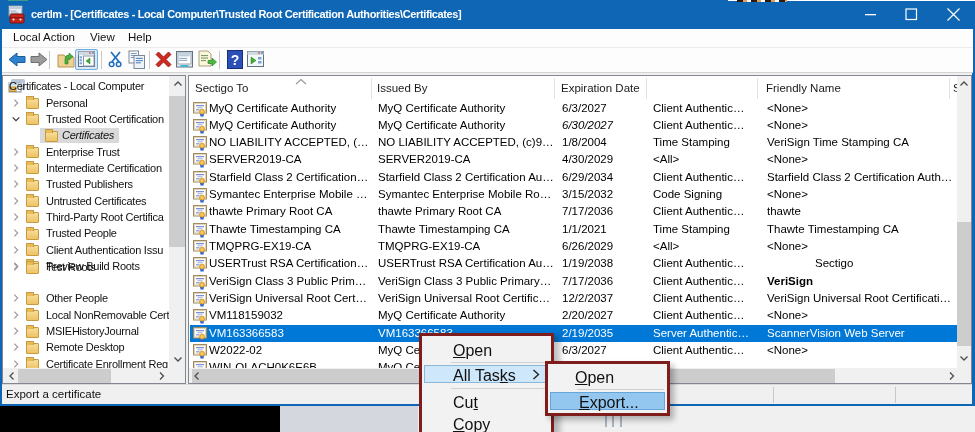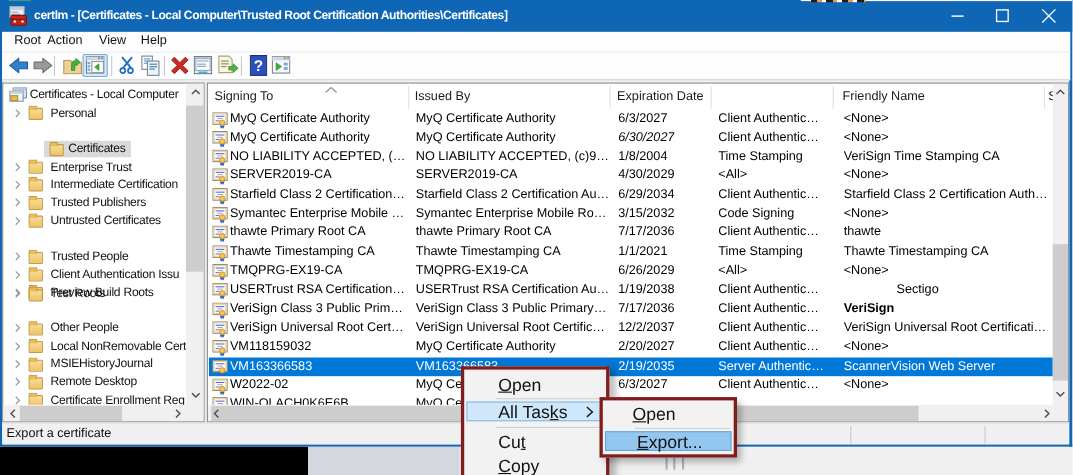--- a/index.html
+++ b/index.html
@@ -78,21 +78,21 @@
     </svg></div>
 <div class="abs capbtn" style="left:939px;"><svg width="46" height="29">
       <path d="M8.5 8.5 L20.5 20.5 M20.5 8.5 L8.5 20.5" stroke="#fff" stroke-width="1.2"></path>
     </svg></div>
 
 <div class="abs" style="left:728px;top:0;width:247px;height:1px;background:#fff;"></div>
 <div class="abs" style="left:737px;top:0;width:50px;height:2px;background:repeating-linear-gradient(90deg,#2b1a10 0 6px,#e0a05c 6px 10px,#fff 10px 14px);"></div>
 <div class="abs" style="left:8px;top:0;width:20px;height:1px;background:#3a9a8a;"></div>
 
 <div class="abs" id="menubar">
-  <span class="menuitem" style="left:11px;">Root</span>
+  <span class="menuitem" style="left:11px;">Local</span>
   <span class="menuitem" style="left:41px;">Action</span>
   <span class="menuitem" style="left:88px;">View</span>
   <span class="menuitem" style="left:126px;">Help</span>
 </div>
 
 <div class="abs" id="toolbar">
   <svg class="abs" style="left:6px;top:4px" width="40" height="15" viewBox="0 0 40 15">
     <path d="M9 1 L9 4.5 L17 4.5 L17 10.5 L9 10.5 L9 14 L1 7.5 Z" fill="#2e81cd" stroke="#1b5c9e"></path>
     <path d="M31 1 L31 4.5 L23 4.5 L23 10.5 L31 10.5 L31 14 L39 7.5 Z" fill="#9b9b9b" stroke="#6e6e6e"></path>
   </svg>
@@ -167,33 +167,40 @@
 
 <div class="abs" id="tree">
     <div class="trow" style="top:3.2px;">
       <svg style="position:absolute;left:4px;top:0px" width="18" height="16" viewBox="0 0 18 16">
         <rect x="5" y="1" width="12" height="9" fill="#dfe8f2" stroke="#7d92a8"></rect>
         <rect x="5" y="1" width="12" height="2.4" fill="#b8c8d8"></rect>
         <rect x="2" y="4" width="12" height="9" fill="#f2f6fa" stroke="#7d92a8"></rect>
         <rect x="2" y="4" width="12" height="2.4" fill="#c8d6e4"></rect>
         <rect x="3" y="8" width="6" height="4.5" fill="#eebc4e" stroke="#b8893a"></rect>
       </svg>
-      <span class="lbl" style="left:24px;">Certificates - Local Computer</span>
+      <span class="lbl" style="left:6px;">Certificates - Local Computer</span>
     </div>
     <div class="trow" style="top:19.529999999999998px;">
       <svg class="chev" style="left:8px;top:2px" width="12" height="12" viewBox="0 0 12 12">
         <path d="M4 2 L8 6 L4 10" fill="none" stroke="#9a9a9a" stroke-width="1.4"></path>
       </svg>
       <div class="folder" style="left:23px;top:2.5px;"></div>
       <span class="lbl" style="left:43px;">Personal</span>
+    </div>
+    <div class="trow" style="top:35.86px;">
+      <svg class="chev" style="left:8px;top:2px" width="12" height="12" viewBox="0 0 12 12">
+        <path d="M2 4 L6 8 L10 4" fill="none" stroke="#333" stroke-width="1.4"></path>
+      </svg>
+      <div class="folder" style="left:23px;top:2.5px;"></div>
+      <span class="lbl" style="left:43px;">Trusted Root Certification</span>
     </div>
     <div class="trow" style="top:52.19px;">
       <div style="position:absolute;left:37px;top:0;width:79px;height:14.5px;background:#d9d9d9;"></div>
       <div class="folder" style="left:42px;top:2.5px;"></div>
-      <span class="lbl" style="left:59px;">Certificates</span>
+      <span class="lbl" style="left:59px;font-style:italic;">Certificates</span>
     </div>
     <div class="trow" style="top:68.52px;">
       <svg class="chev" style="left:8px;top:2px" width="12" height="12" viewBox="0 0 12 12">
         <path d="M4 2 L8 6 L4 10" fill="none" stroke="#9a9a9a" stroke-width="1.4"></path>
       </svg>
       <div class="folder" style="left:23px;top:2.5px;"></div>
       <span class="lbl" style="left:43px;">Enterprise Trust</span>
     </div>
     <div class="trow" style="top:84.85px;">
       <svg class="chev" style="left:8px;top:2px" width="12" height="12" viewBox="0 0 12 12">
@@ -208,20 +215,27 @@
       </svg>
       <div class="folder" style="left:23px;top:2.5px;"></div>
       <span class="lbl" style="left:43px;">Trusted Publishers</span>
     </div>
     <div class="trow" style="top:117.50999999999999px;">
       <svg class="chev" style="left:8px;top:2px" width="12" height="12" viewBox="0 0 12 12">
         <path d="M4 2 L8 6 L4 10" fill="none" stroke="#9a9a9a" stroke-width="1.4"></path>
       </svg>
       <div class="folder" style="left:23px;top:2.5px;"></div>
       <span class="lbl" style="left:43px;">Untrusted Certificates</span>
+    </div>
+    <div class="trow" style="top:133.83999999999997px;">
+      <svg class="chev" style="left:8px;top:2px" width="12" height="12" viewBox="0 0 12 12">
+        <path d="M4 2 L8 6 L4 10" fill="none" stroke="#9a9a9a" stroke-width="1.4"></path>
+      </svg>
+      <div class="folder" style="left:23px;top:2.5px;"></div>
+      <span class="lbl" style="left:43px;">Third-Party Root Certifica</span>
     </div>
     <div class="trow" style="top:150.16999999999996px;">
       <svg class="chev" style="left:8px;top:2px" width="12" height="12" viewBox="0 0 12 12">
         <path d="M4 2 L8 6 L4 10" fill="none" stroke="#9a9a9a" stroke-width="1.4"></path>
       </svg>
       <div class="folder" style="left:23px;top:2.5px;"></div>
       <span class="lbl" style="left:43px;">Trusted People</span>
     </div>
     <div class="trow" style="top:166.49999999999997px;">
       <svg class="chev" style="left:8px;top:2px" width="12" height="12" viewBox="0 0 12 12">
@@ -292,21 +306,21 @@
     <svg class="abs" style="left:4px;top:294px" width="12" height="10" viewBox="0 0 12 10">
       <path d="M6.5 2.5 L3 6 L6.5 9.5" fill="none" stroke="#4d4d4d" stroke-width="1.3"></path>
     </svg>
     <svg class="abs" style="left:152px;top:294px" width="12" height="10" viewBox="0 0 12 10">
       <path d="M5 2.5 L8.5 6 L5 9.5" fill="none" stroke="#4d4d4d" stroke-width="1.3"></path>
     </svg>
     <div class="abs sb" style="left:166px;top:292px;width:17px;height:15px;"></div>
   </div>
 
 <div class="abs" id="list">
-    <span class="hdr" style="left:6px;top:6px;">Signing To</span>
+    <span class="hdr" style="left:6px;top:6px;">Sectigo To</span>
     <svg class="abs" style="left:106px;top:3px" width="12" height="6" viewBox="0 0 12 6">
       <path d="M1 5 L6 0.5 L11 5" fill="none" stroke="#9a9a9a" stroke-width="1.2"></path>
     </svg>
     <span class="hdr" style="left:188px;top:6px;">Issued By</span>
     <span class="hdr" style="left:372px;top:6px;">Expiration Date</span>
     <span class="hdr" style="left:577px;top:6px;">Friendly Name</span>
     <span class="hdr" style="left:764px;top:6px;">St</span>
     <div class="hsep" style="left:182px;"></div>
     <div class="hsep" style="left:365px;"></div>
     <div class="hsep" style="left:456.5px;"></div>

